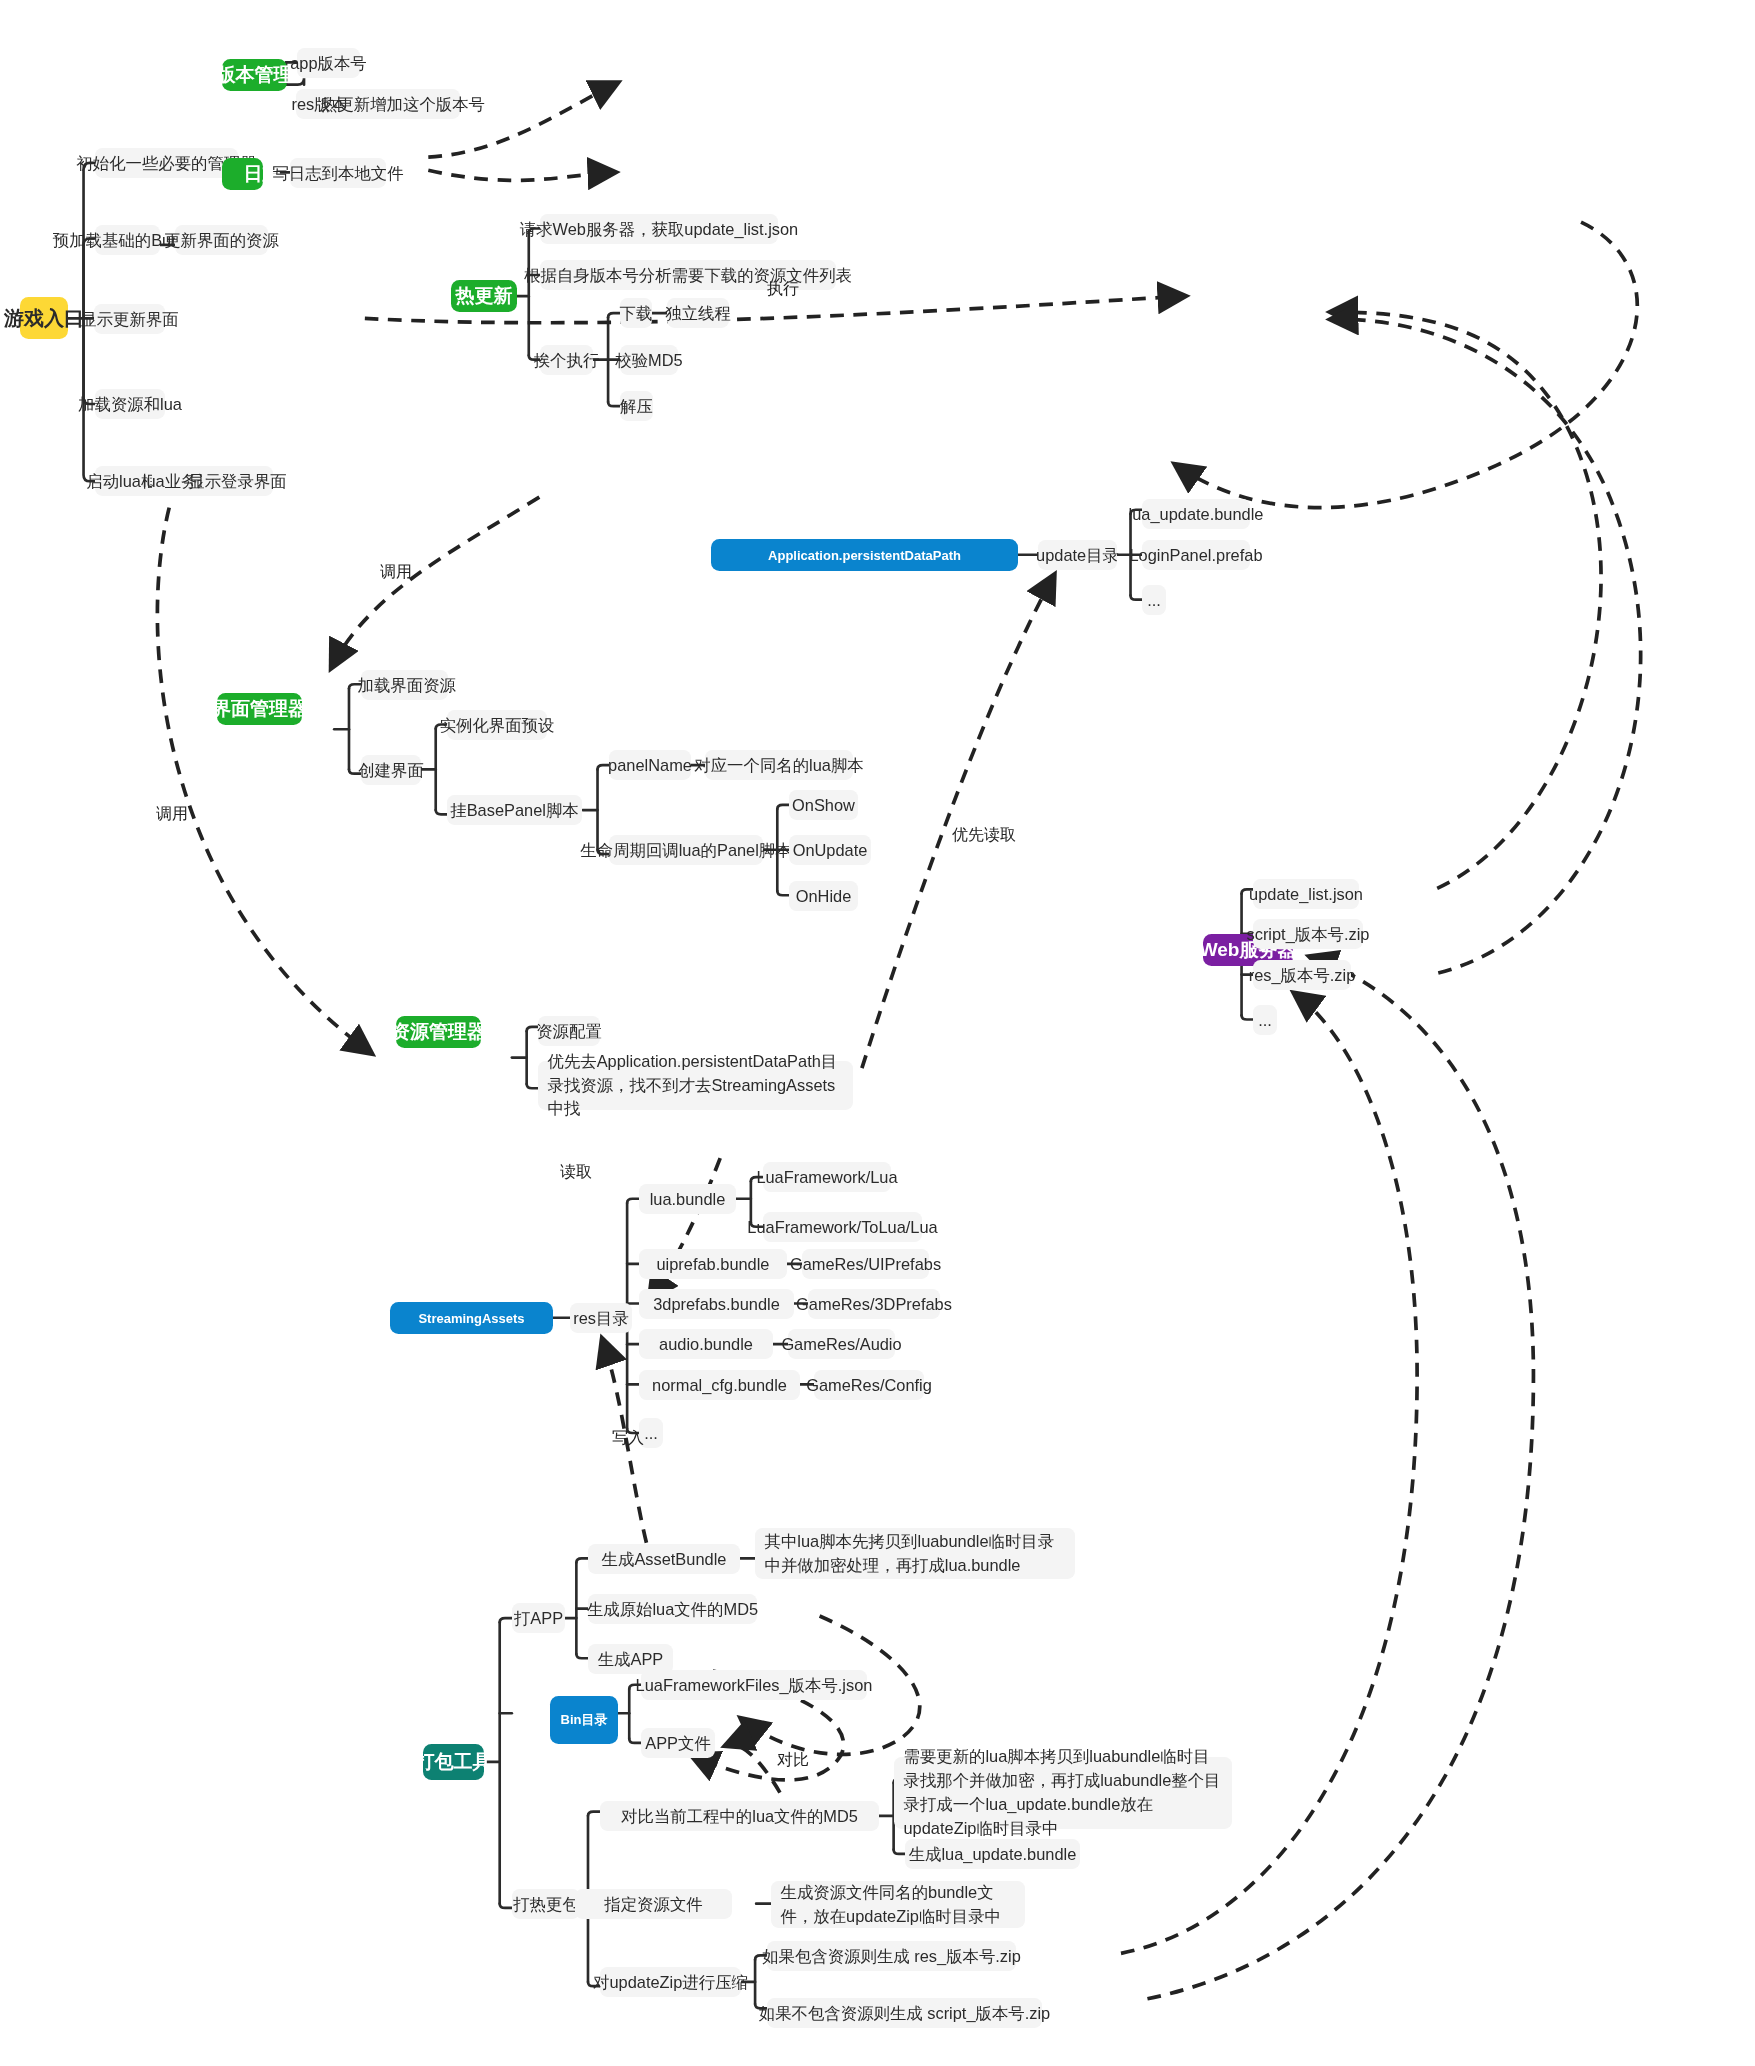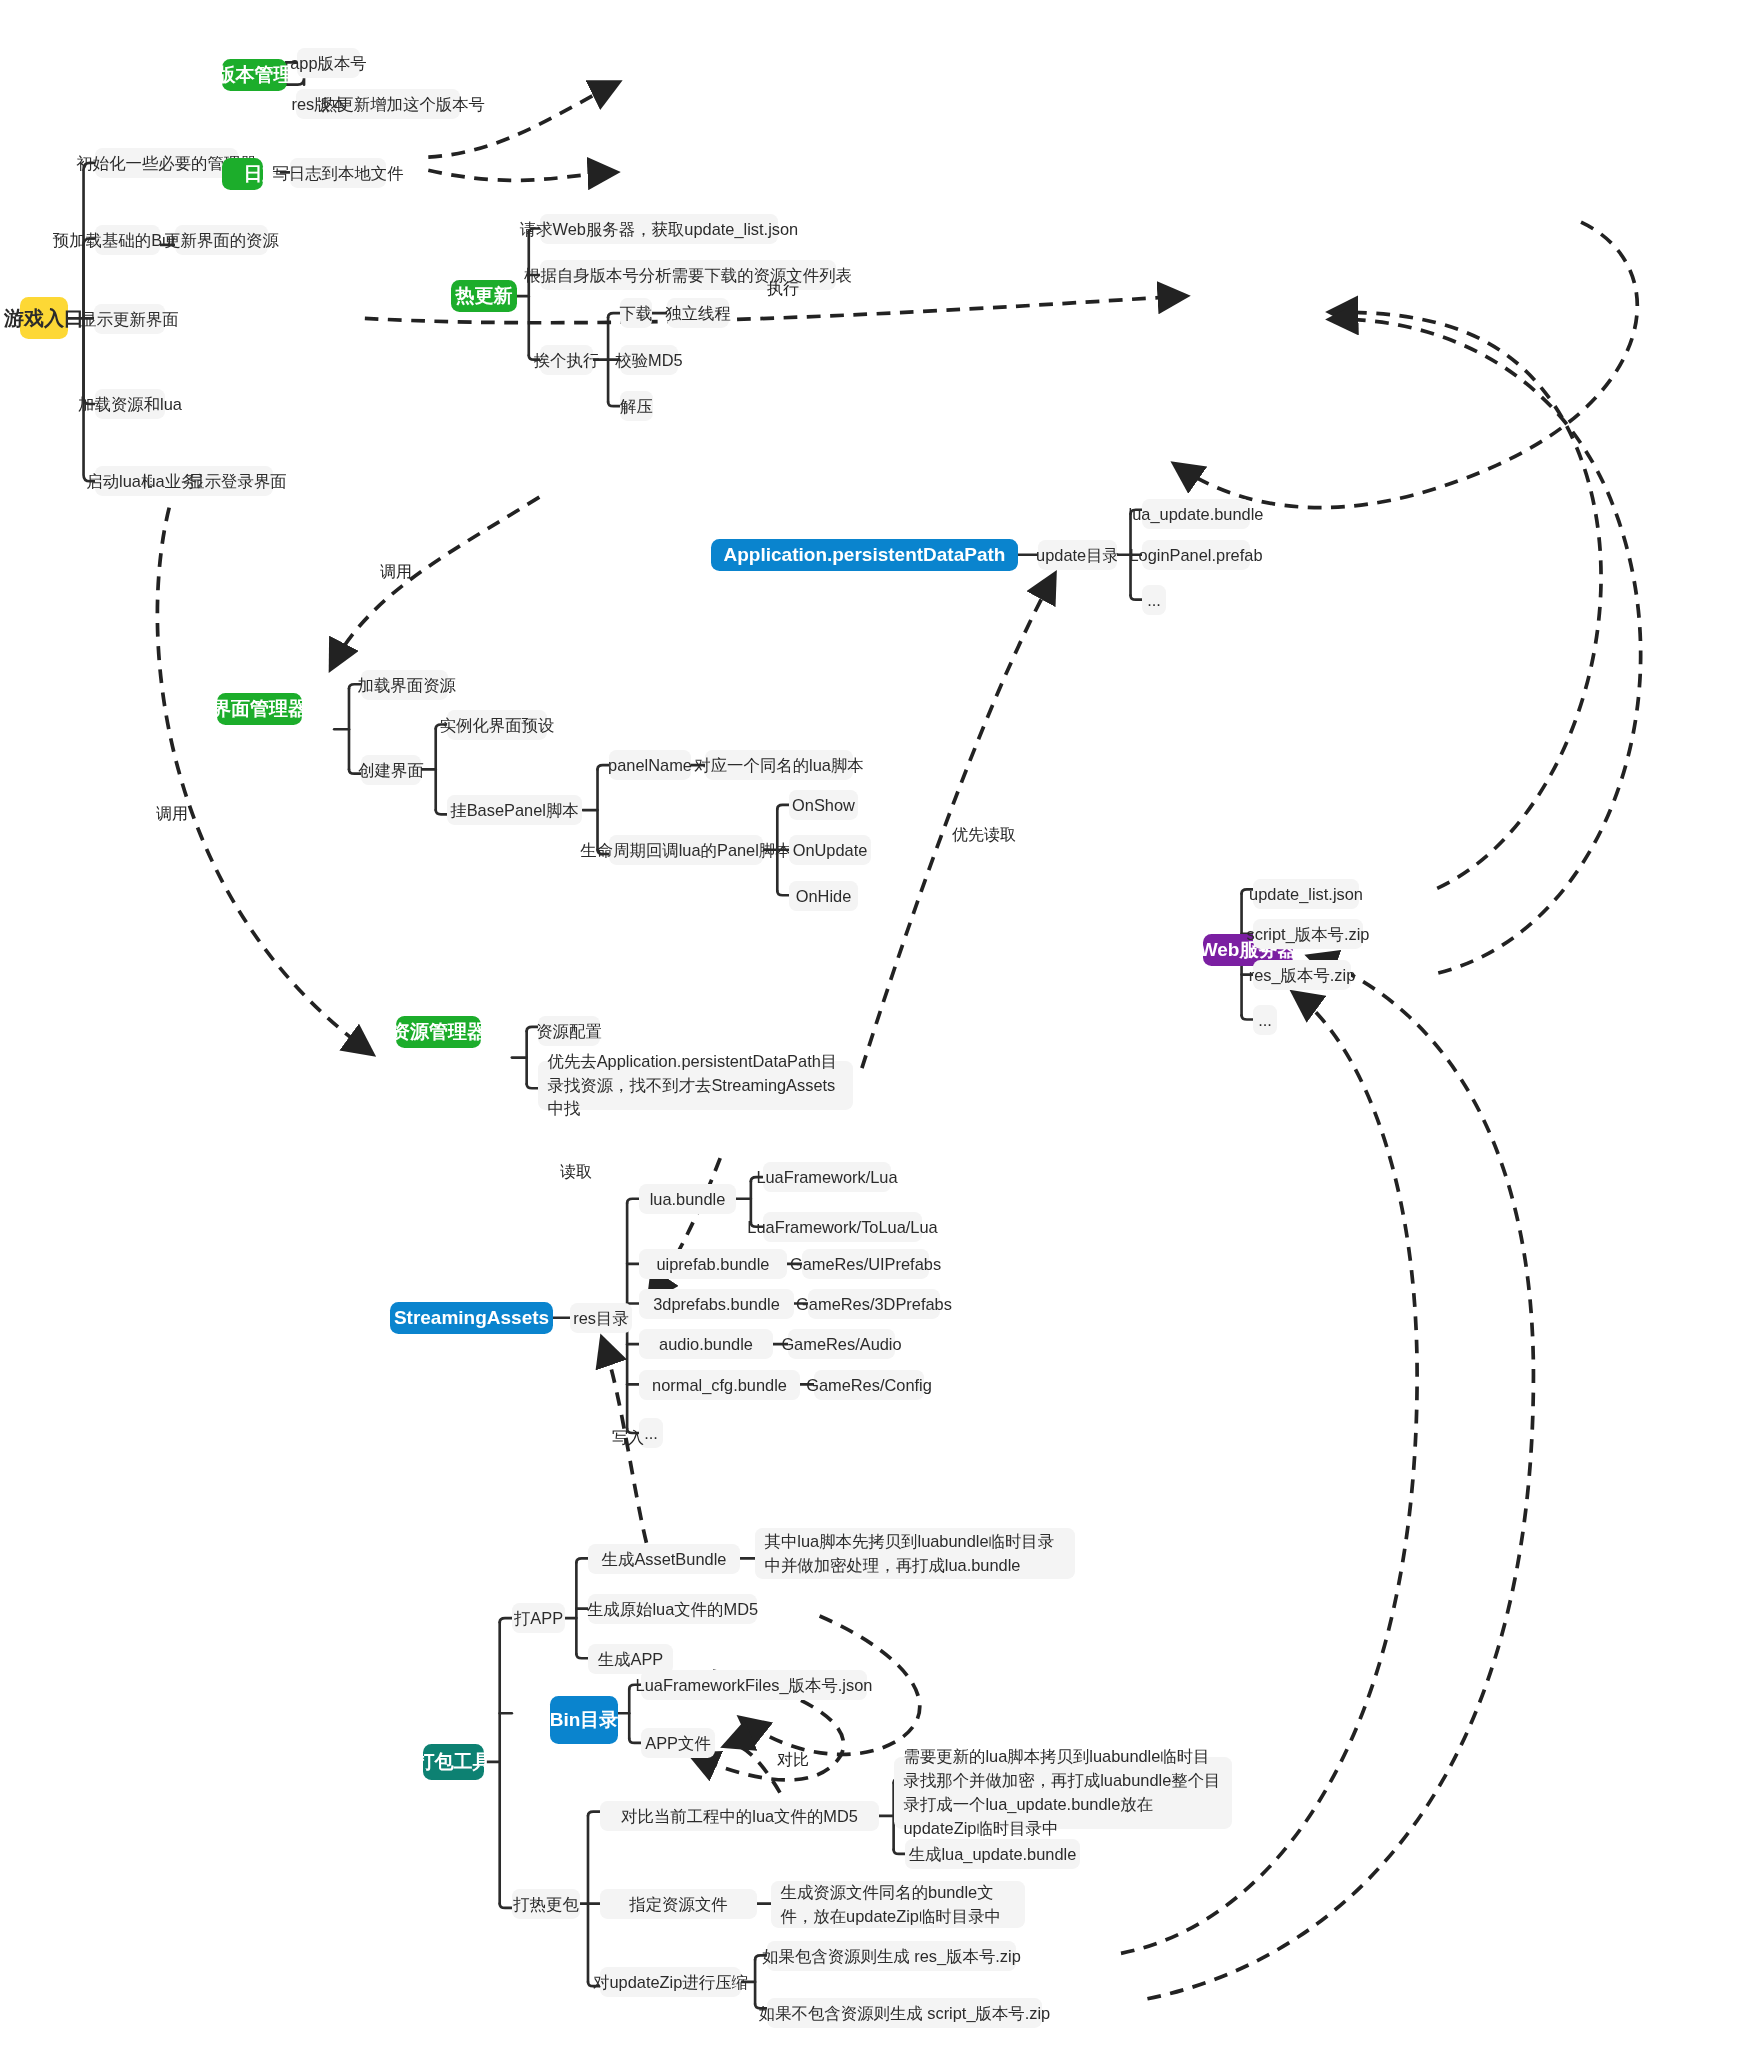--- a/index.html
+++ b/index.html
@@ -5,21 +5,21 @@
   html,body{margin:0;padding:0;background:#ffffff;}
   body{font-family:"Liberation Sans","DejaVu Sans",sans-serif;}
   #stage{position:relative;width:1755px;height:2066px;background:#fff;overflow:hidden;}
   svg.links{position:absolute;left:0;top:0;width:1755px;height:2066px;pointer-events:none;}
   .node{position:absolute;box-sizing:border-box;display:flex;align-items:center;justify-content:center;text-align:center;border-radius:7.4px;white-space:pre;}
   .plain{background:#f4f4f4;color:#2b2b2b;font-size:16.4px;line-height:1.38;padding:5.3px 8.5px;font-weight:400;}
   .plain.multi{white-space:normal;text-align:left;justify-content:flex-start;line-height:1.45;}
   .root{color:#fff;font-weight:bold;border-radius:8.5px;}
   .c-yellow{background:#FDD835;color:#2b2b2b;font-size:20px;}
   .c-green{background:#1CAD2B;font-size:19px;}
-  .c-blue{background:#0A84CE;font-size:19px;}
+  .c-blue{background:#0A84CE;font-size:13px;}
   .c-purple{background:#7B1FA2;font-size:19px;}
   .c-teal{background:#0D8172;font-size:19px;}
   .edge-label{position:absolute;font-size:16px;color:#222;background:transparent;white-space:pre;}
 </style>
 </head>
 <body>
 
 <div id="stage">
 
   <svg class="links" viewBox="0 0 3319 3907">
@@ -254,21 +254,21 @@
   <div class="node root c-blue" style="left:550px;top:1696px;width:68px;height:48px;"><span>Bin目录</span></div>
   <div class="node plain" style="left:641px;top:1670px;width:226px;height:30px;"><span>LuaFrameworkFiles_版本号.json</span></div>
   <div class="node plain" style="left:641px;top:1728px;width:74px;height:30px;"><span>APP文件</span></div>
 
   <div class="node plain" style="left:512px;top:1889px;width:68px;height:30px;"><span>打热更包</span></div>
   <div class="node plain" style="left:600px;top:1801px;width:279px;height:30px;"><span>对比当前工程中的lua文件的MD5</span></div>
   <div class="node plain multi" style="left:894px;top:1757px;width:338px;height:72px;padding:6.3px 9.5px;">
       <span>需要更新的lua脚本拷贝到luabundle临时目录找那个并做加密，再打成luabundle整个目录打成一个lua_update.bundle放在updateZip临时目录中</span>
     </div>
   <div class="node plain" style="left:905px;top:1839px;width:175px;height:30px;"><span>生成lua_update.bundle</span></div>
-  <div class="node plain" style="left:600px;top:1889px;width:157px;height:30px;"><span>指定资源文件</span></div>
+  <div class="node plain" style="left:575px;top:1889px;width:157px;height:30px;"><span>指定资源文件</span></div>
   <div class="node plain multi" style="left:771px;top:1881px;width:254px;height:47px;padding:6.3px 9.5px;">
       <span>生成资源文件同名的bundle文件，放在updateZip临时目录中</span>
     </div>
   <div class="node plain" style="left:600px;top:1967px;width:141px;height:30px;"><span>对updateZip进行压缩</span></div>
   <div class="node plain" style="left:767px;top:1941px;width:249px;height:30px;"><span>如果包含资源则生成 res_版本号.zip</span></div>
   <div class="node plain" style="left:767px;top:1998px;width:275px;height:30px;"><span>如果不包含资源则生成 script_版本号.zip</span></div>
 
   <div class="edge-label" style="left:767px;top:279px;"><span>执行</span></div>
   <div class="edge-label" style="left:380px;top:562px;"><span>调用</span></div>
   <div class="edge-label" style="left:156px;top:804px;"><span>调用</span></div>

